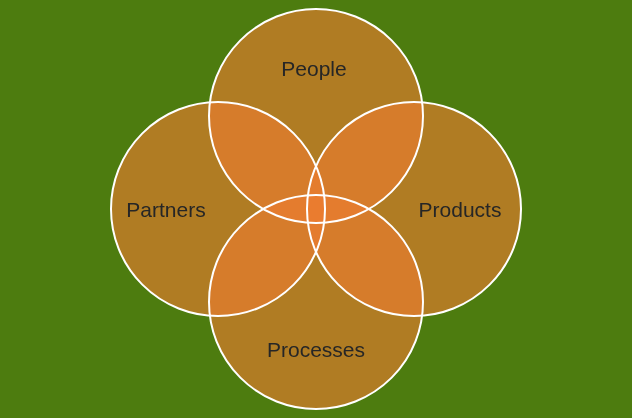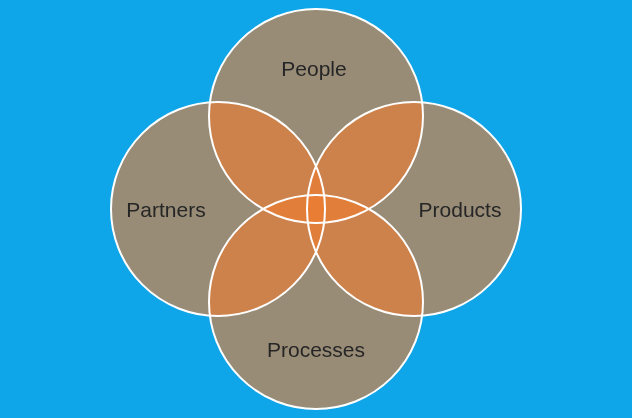--- a/index.html
+++ b/index.html
@@ -5,21 +5,21 @@
   html, body {
     margin: 0;
     padding: 0;
     background: #ffffff;
     font-family: "Liberation Sans", sans-serif;
   }
   .page {
     position: relative;
     width: 632px;
     height: 418px;
-    background: #0ea5e9;
+    background: #4d7c0f;
     overflow: hidden;
   }
   svg text {
     font-family: "Liberation Sans", sans-serif;
     font-size: 21px;
     font-weight: 400;
   }
 </style>
 </head>
 <body>

